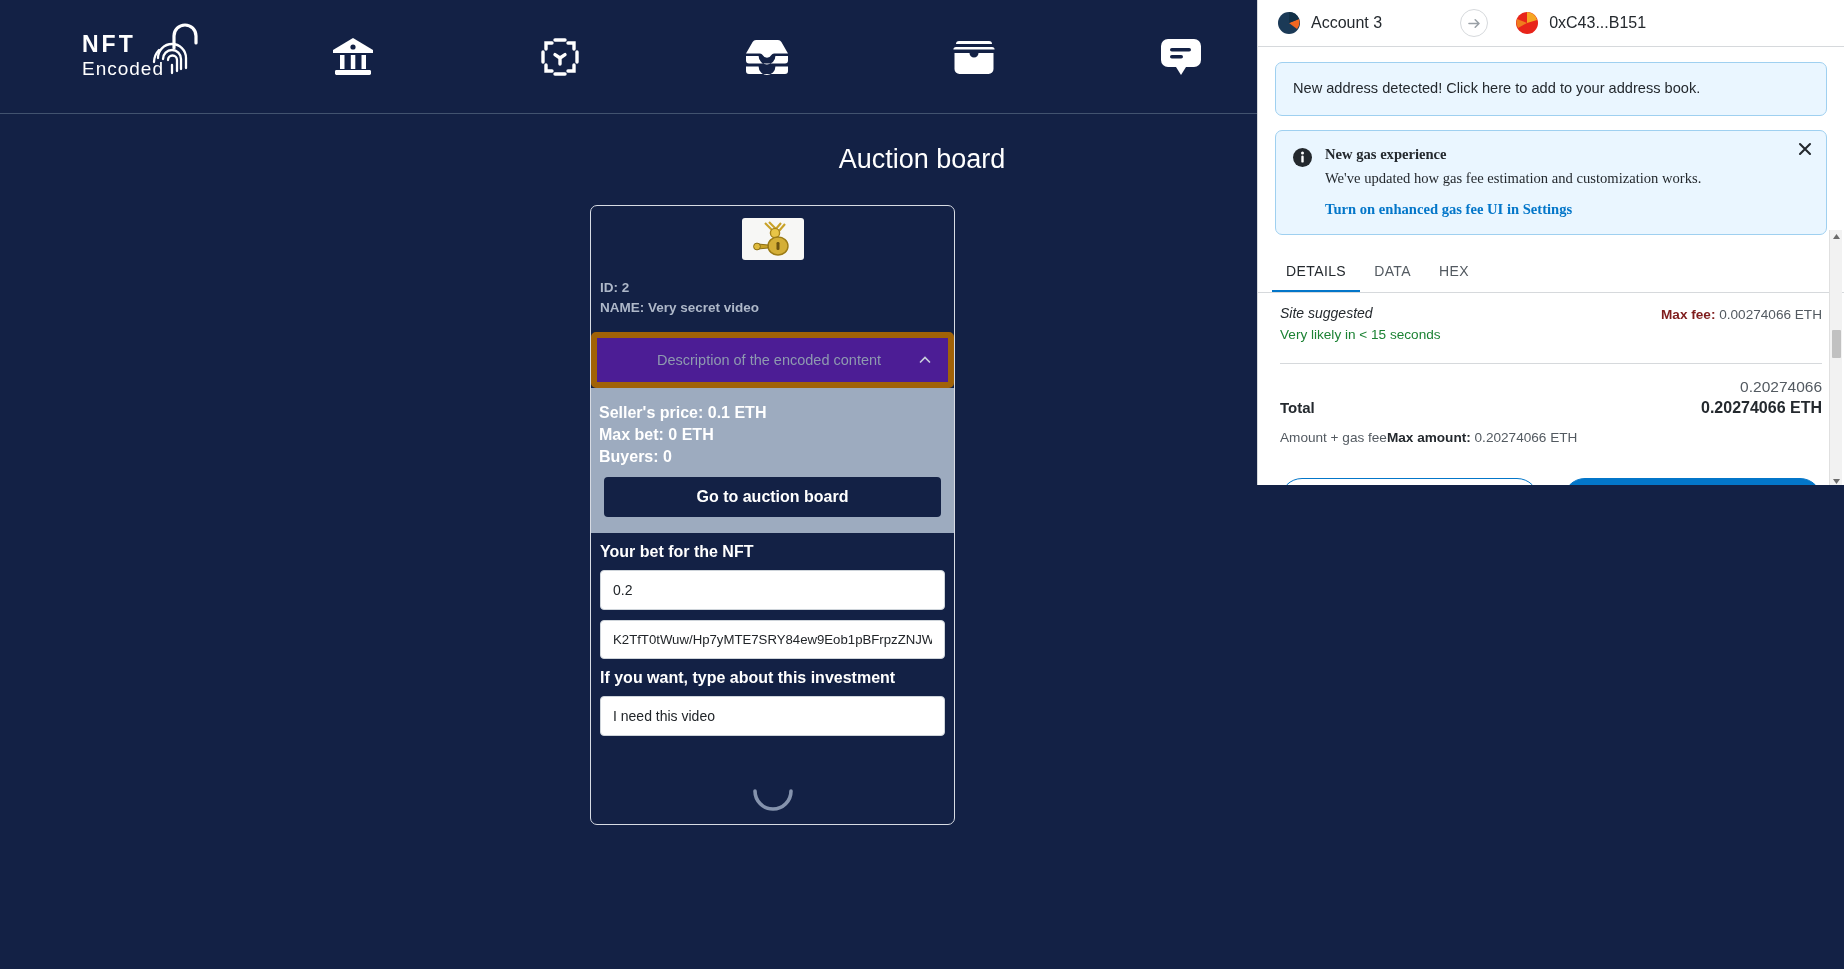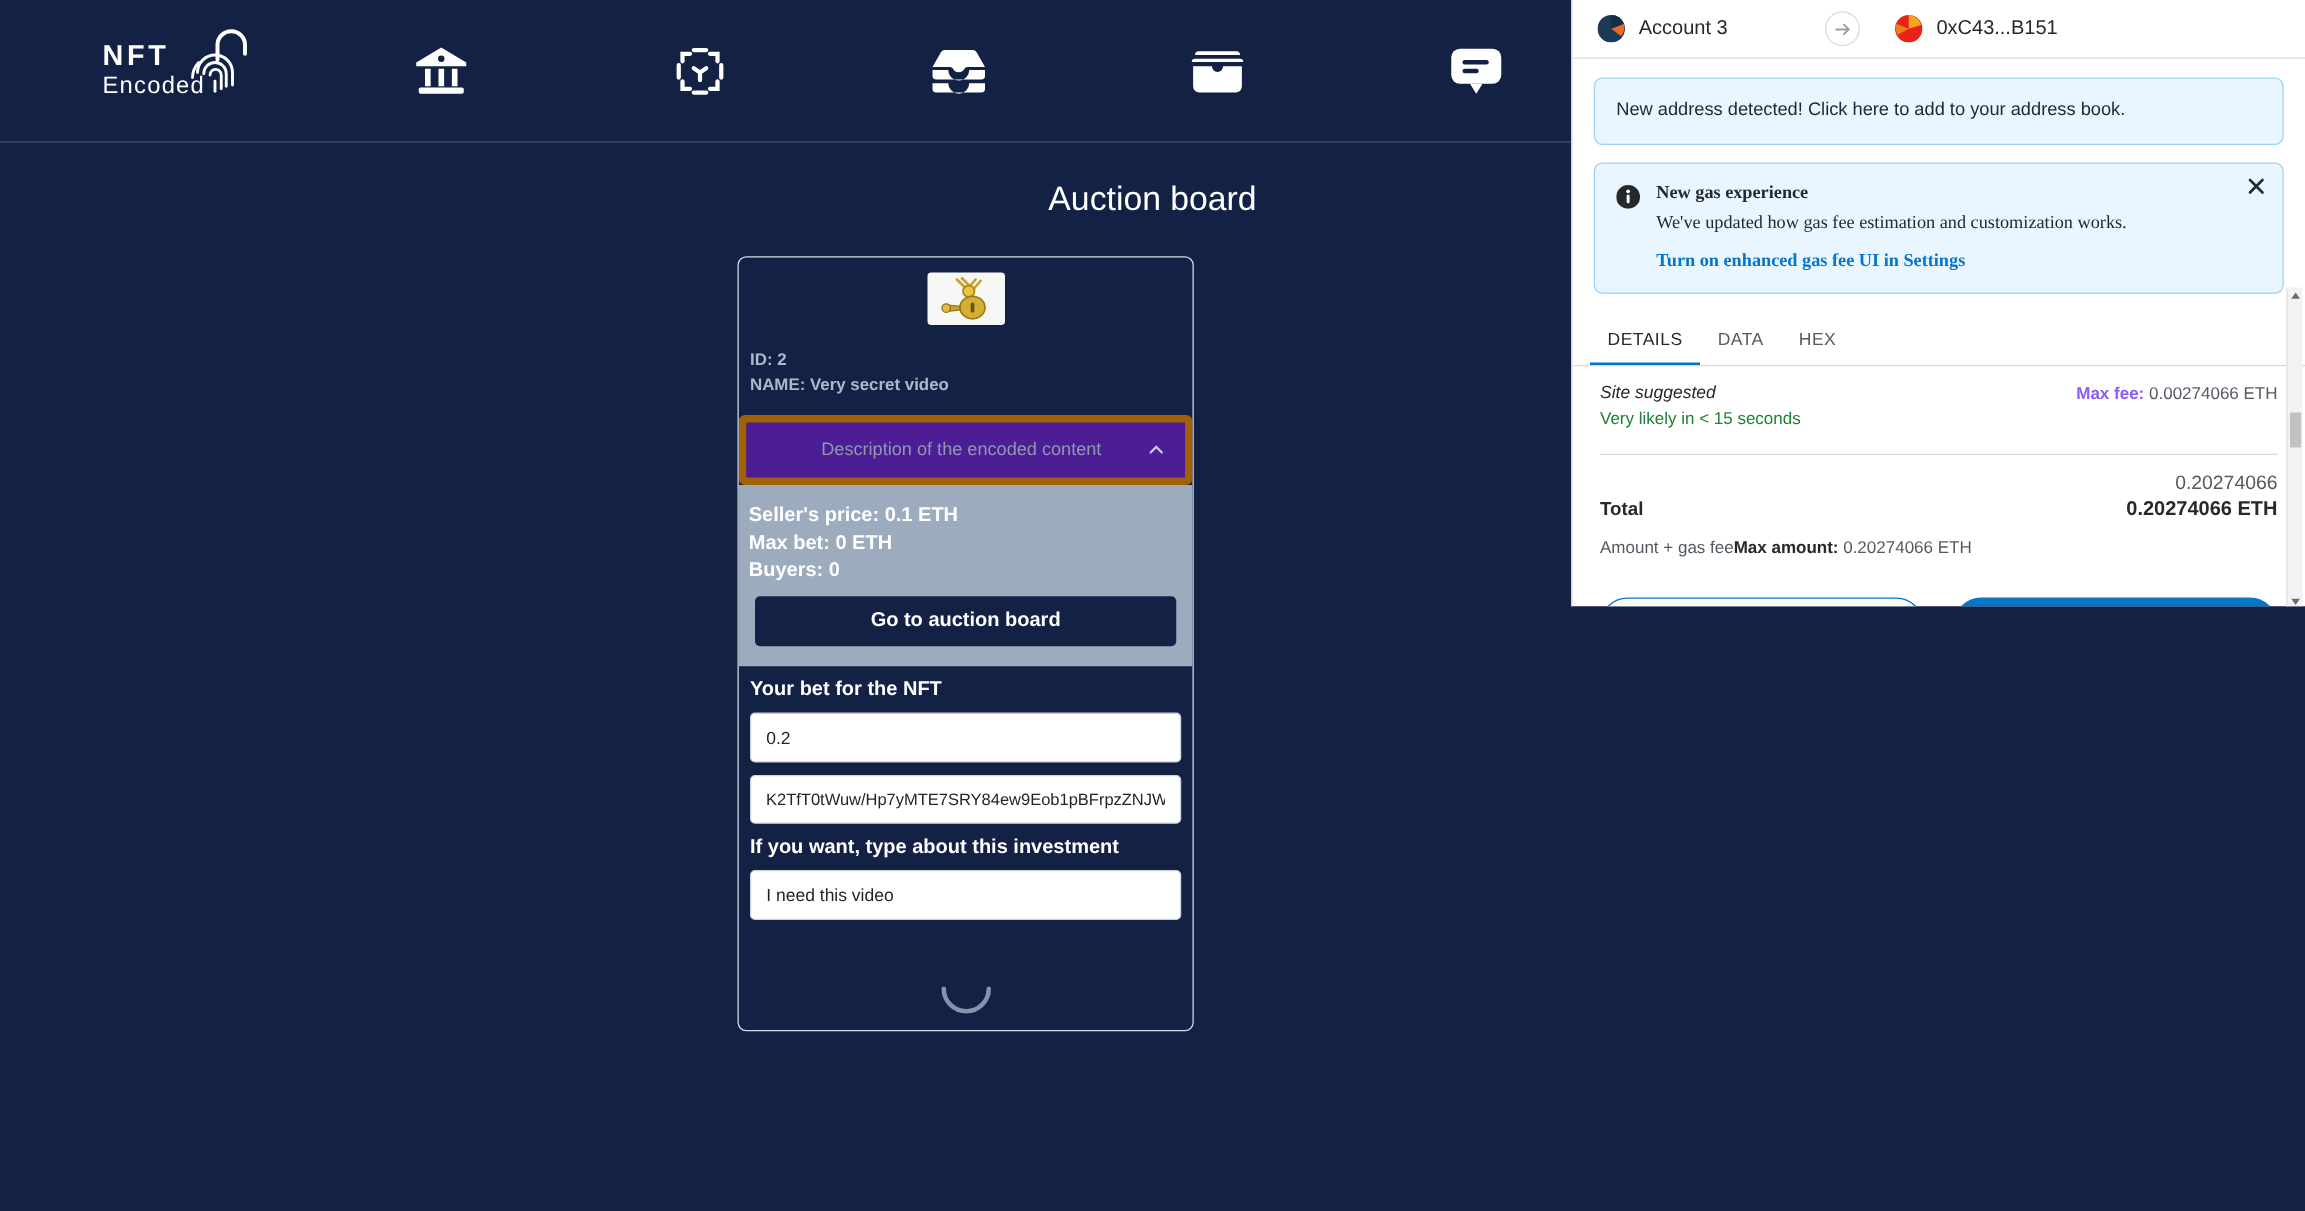--- a/index.html
+++ b/index.html
@@ -255,21 +255,21 @@
 
   .mm-body { position: relative; padding: 0 22px; }
   .fee-row {
     display: flex; justify-content: space-between; align-items: flex-start;
     padding-top: 12px;
   }
   .fee-left .site-suggested { font-size: 14px; font-style: italic; color: #24292e; }
   .fee-left .eta { font-size: 13.6px; color: #1c8234; margin-top: 6px; }
   .fee-right { text-align: right; padding-top: 2px; }
   .maxfee-line { font-size: 13.6px; color: #535a61; }
-  .maxfee-line b { color: #8b5cf6; }
+  .maxfee-line b { color: #7f1d1d; }
   .hr { height: 1px; background: #d6d9dc; margin: 21px 0 0 0; }
 
   .total-block { padding-top: 14px; }
   .total-top { display: flex; justify-content: flex-end; font-size: 15.5px; color: #535a61; }
   .total-mid { display: flex; justify-content: space-between; align-items: center; margin-top: 3px; }
   .total-label { font-size: 15px; font-weight: 700; color: #24292e; }
   .total-value { font-size: 16px; font-weight: 700; color: #24292e; }
   .total-bot { display: flex; align-items: center; margin-top: 13px; }
   .total-sub { font-size: 13.6px; color: #535a61; }
   .maxamt { font-size: 13.6px; color: #535a61; }

